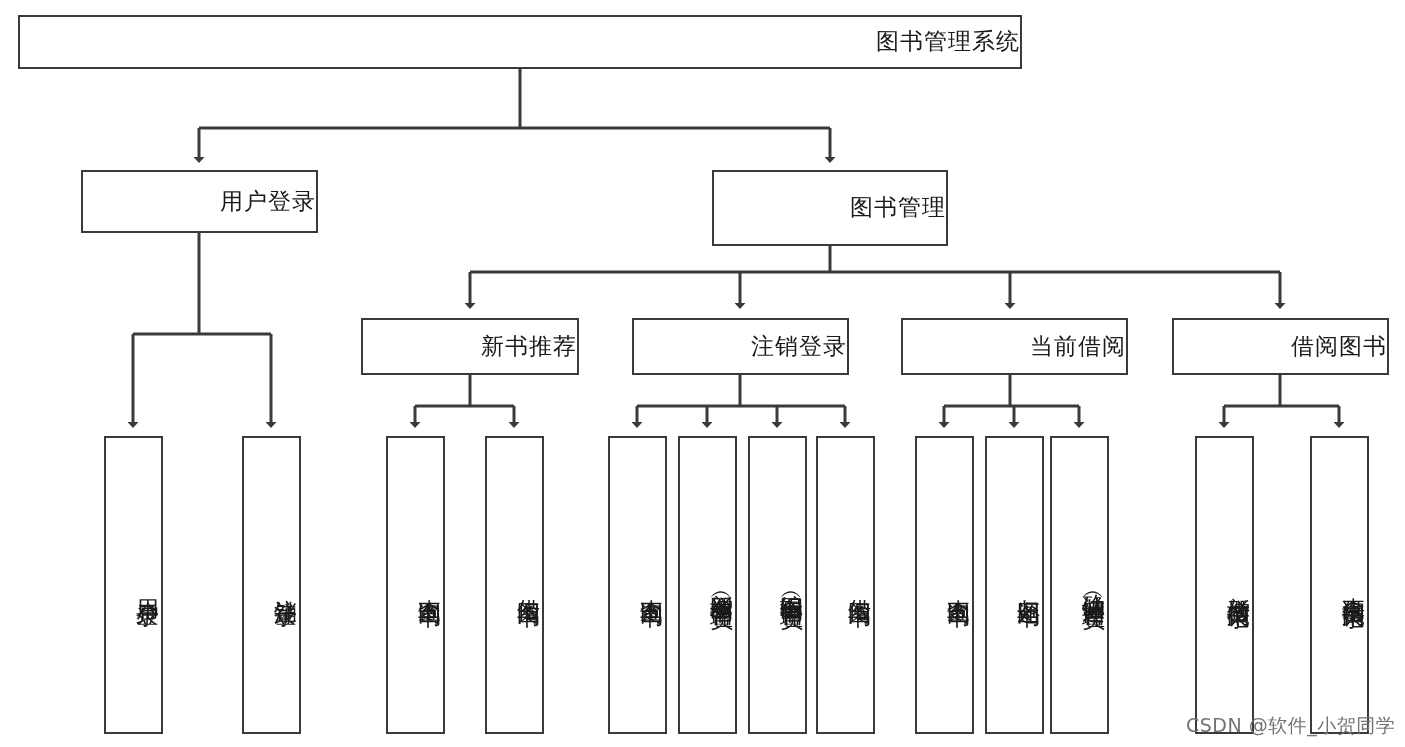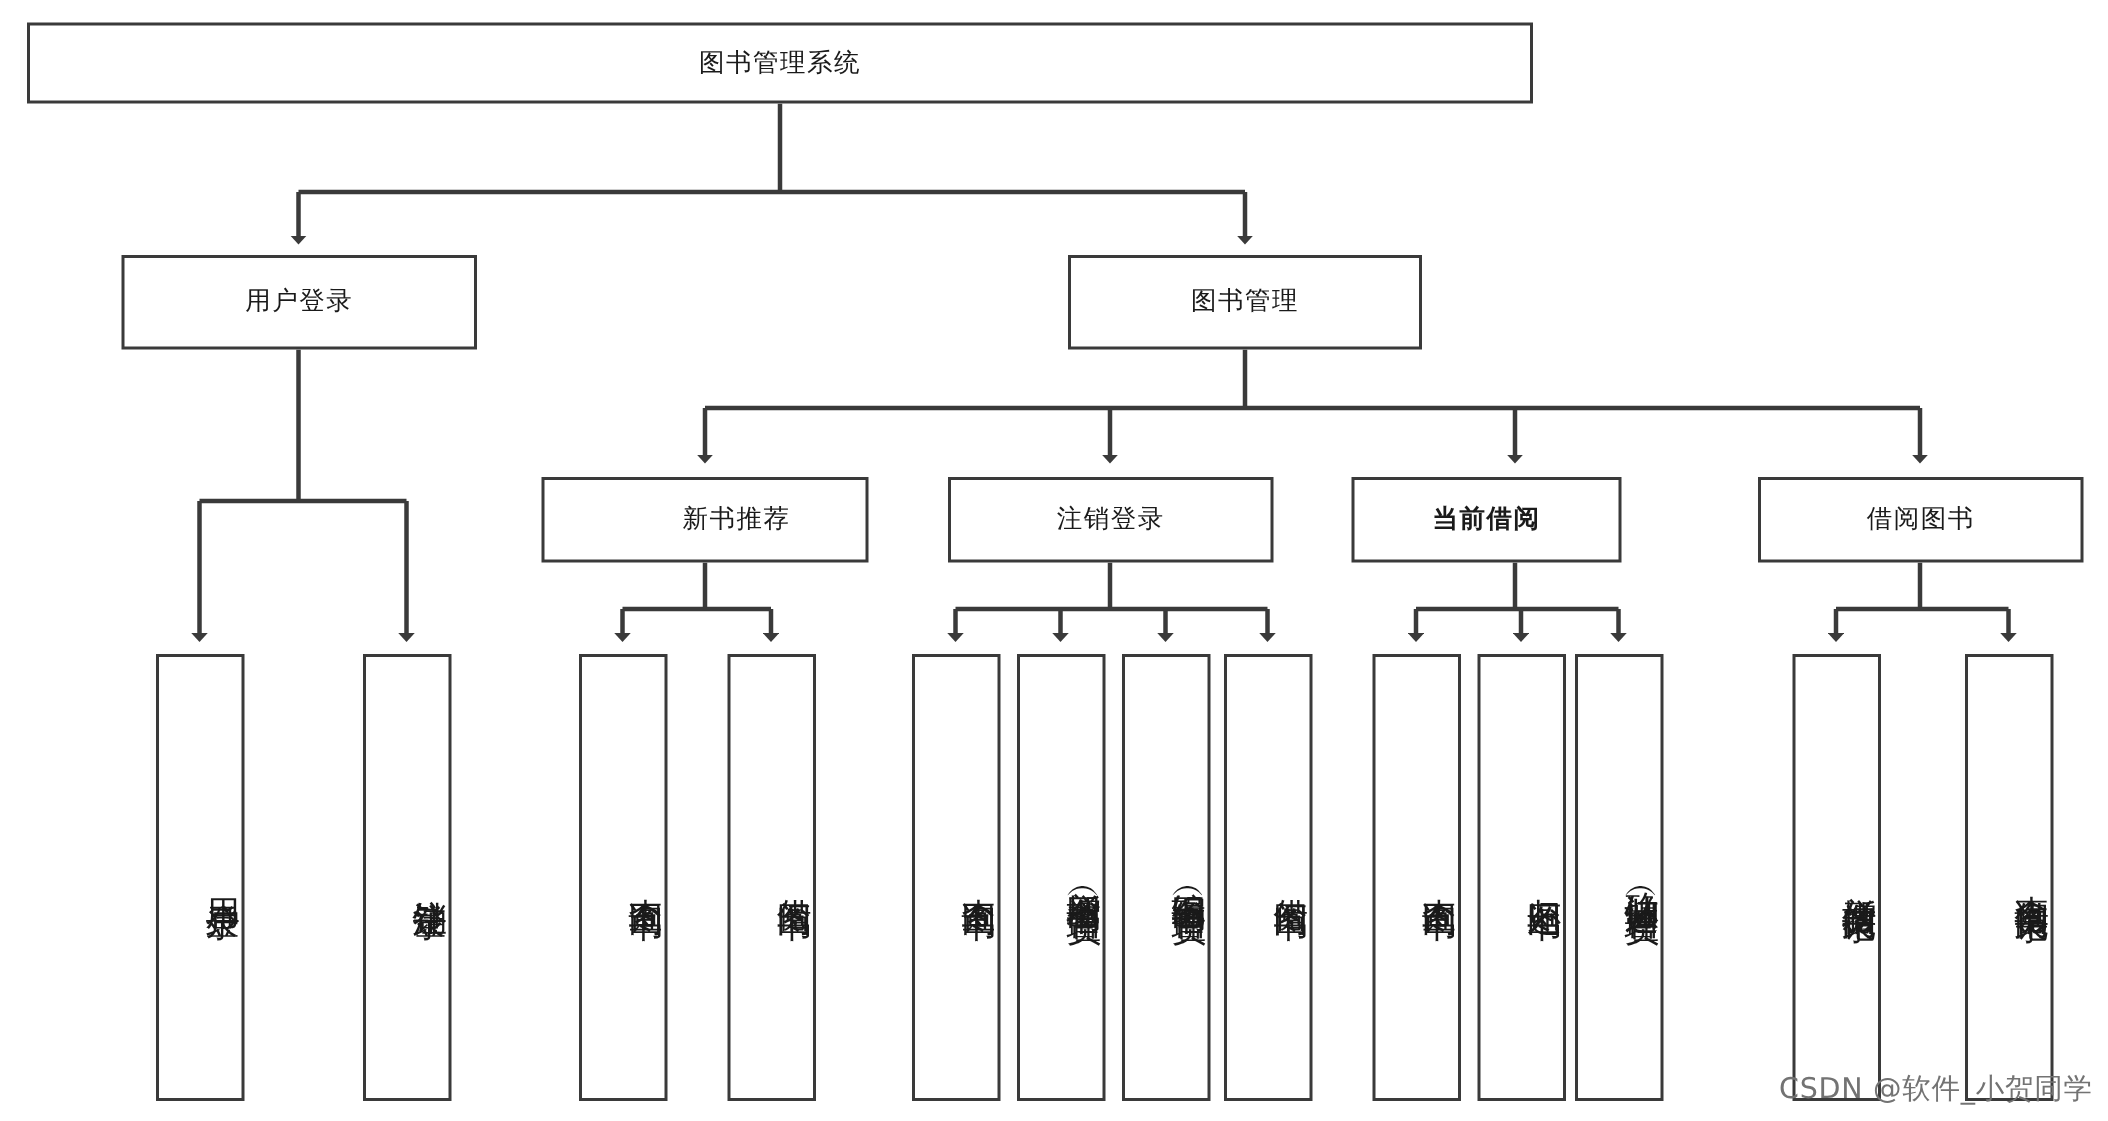--- a/index.html
+++ b/index.html
@@ -30,24 +30,25 @@
     position: absolute;
     box-sizing: border-box;
     background: #ffffff;
     border: 2px solid #3a3a3a;
     display: flex;
     align-items: center;
     justify-content: center;
     color: #1a1a1a;
   }
   .node.horizontal {
-    font-size: 17px;
+    font-size: 23px;
     line-height: 1.2;
     letter-spacing: 1px;
     white-space: nowrap;
+    justify-content: flex-end;
   }
   .node.vertical {
     writing-mode: vertical-rl;
     text-orientation: upright;
     font-size: 23px;
     line-height: 1.18;
     letter-spacing: 2px;
     padding: 6px 0;
     align-items: flex-start;
     justify-content: center;
@@ -123,31 +124,31 @@
     </g>
   </svg>
 
   <div class="node horizontal" style="left: 18px; top: 15px; width: 1004px; height: 54px;">
     <span class="node-label">图书管理系统</span>
   </div>
 
   <div class="node horizontal" style="left: 81px; top: 170px; width: 237px; height: 63px;">
     <span class="node-label">用户登录</span>
   </div>
-  <div class="node horizontal" style="left: 712px; top: 170px; width: 236px; height: 63px;">
+  <div class="node horizontal" style="left: 712px; top: 170px; width: 236px; height: 76px;">
     <span class="node-label">图书管理</span>
   </div>
 
   <div class="node horizontal" style="left: 361px; top: 318px; width: 218px; height: 57px; padding-left: 42px;">
     <span class="node-label">新书推荐</span>
   </div>
   <div class="node horizontal" style="left: 632px; top: 318px; width: 217px; height: 57px;">
     <span class="node-label">注销登录</span>
   </div>
-  <div class="node horizontal" style="left: 901px; top: 318px; width: 180px; height: 57px; font-weight: bold;">
+  <div class="node horizontal" style="left: 901px; top: 318px; width: 227px; height: 57px;">
     <span class="node-label">当前借阅</span>
   </div>
   <div class="node horizontal" style="left: 1172px; top: 318px; width: 217px; height: 57px;">
     <span class="node-label">借阅图书</span>
   </div>
 
   <div class="node vertical" style="left: 104px; top: 436px; width: 59px; height: 298px;">
     <span class="node-label">用户登录</span>
   </div>
   <div class="node vertical" style="left: 242px; top: 436px; width: 59px; height: 298px;">

